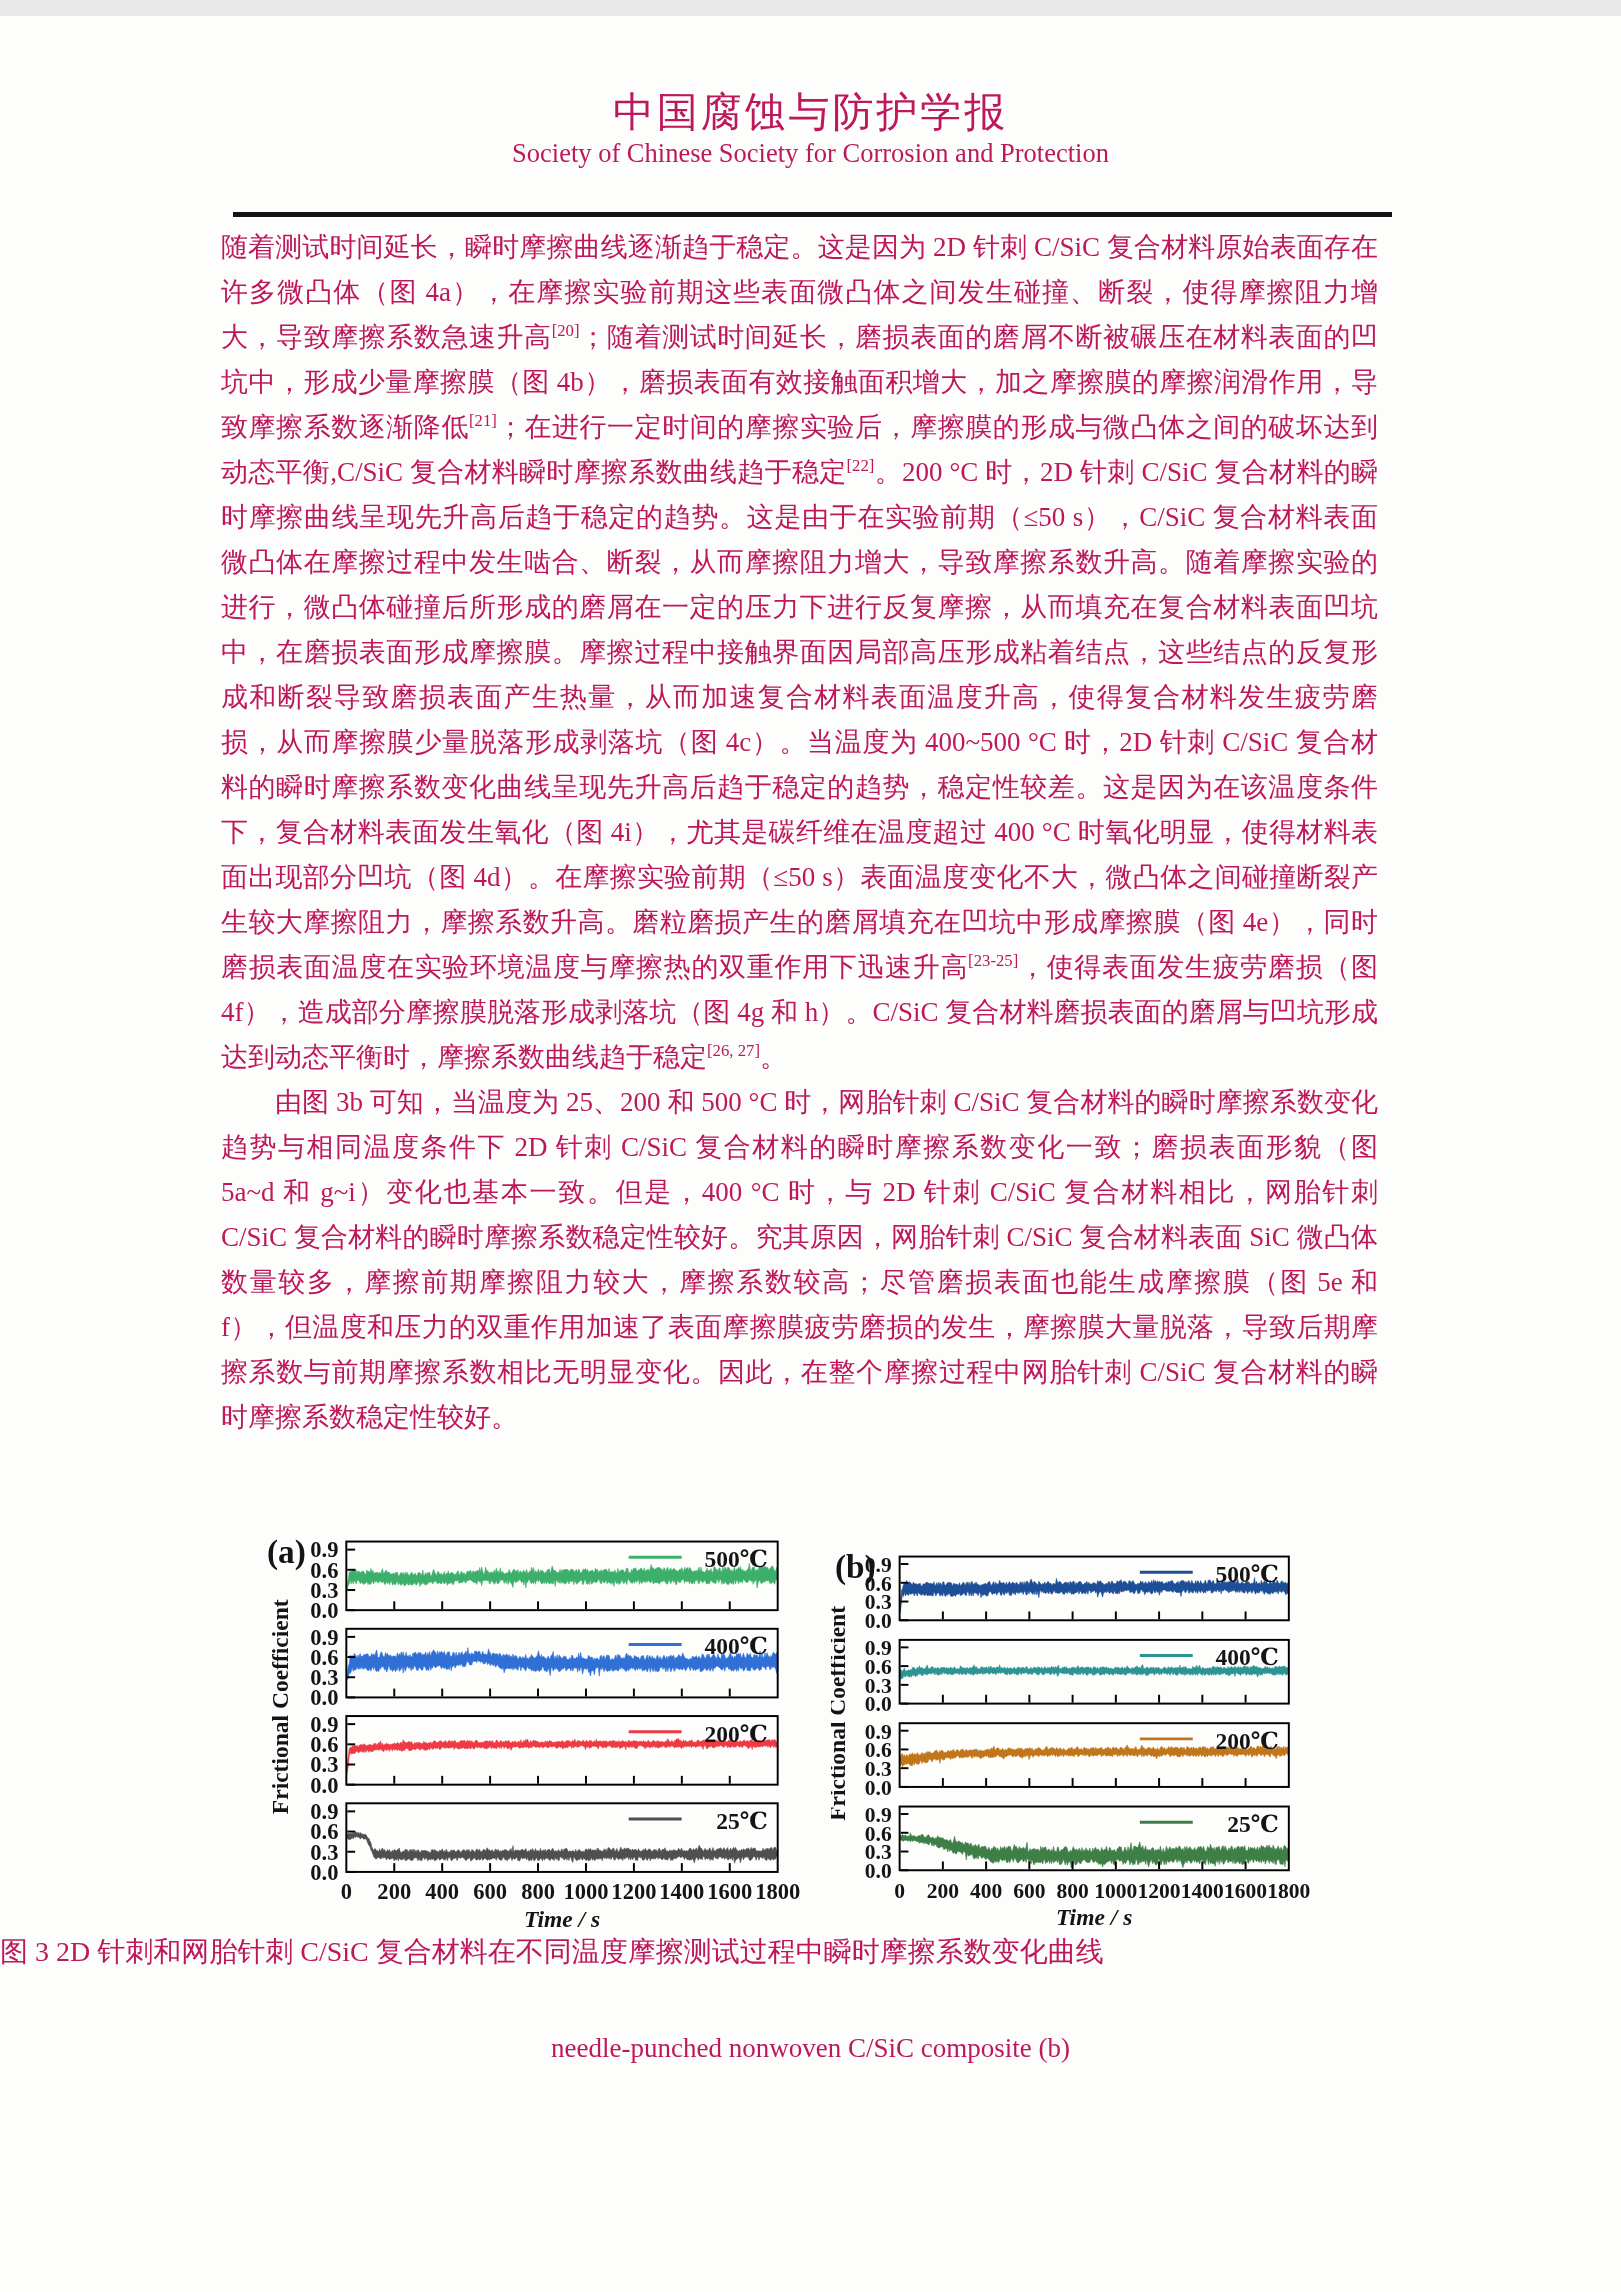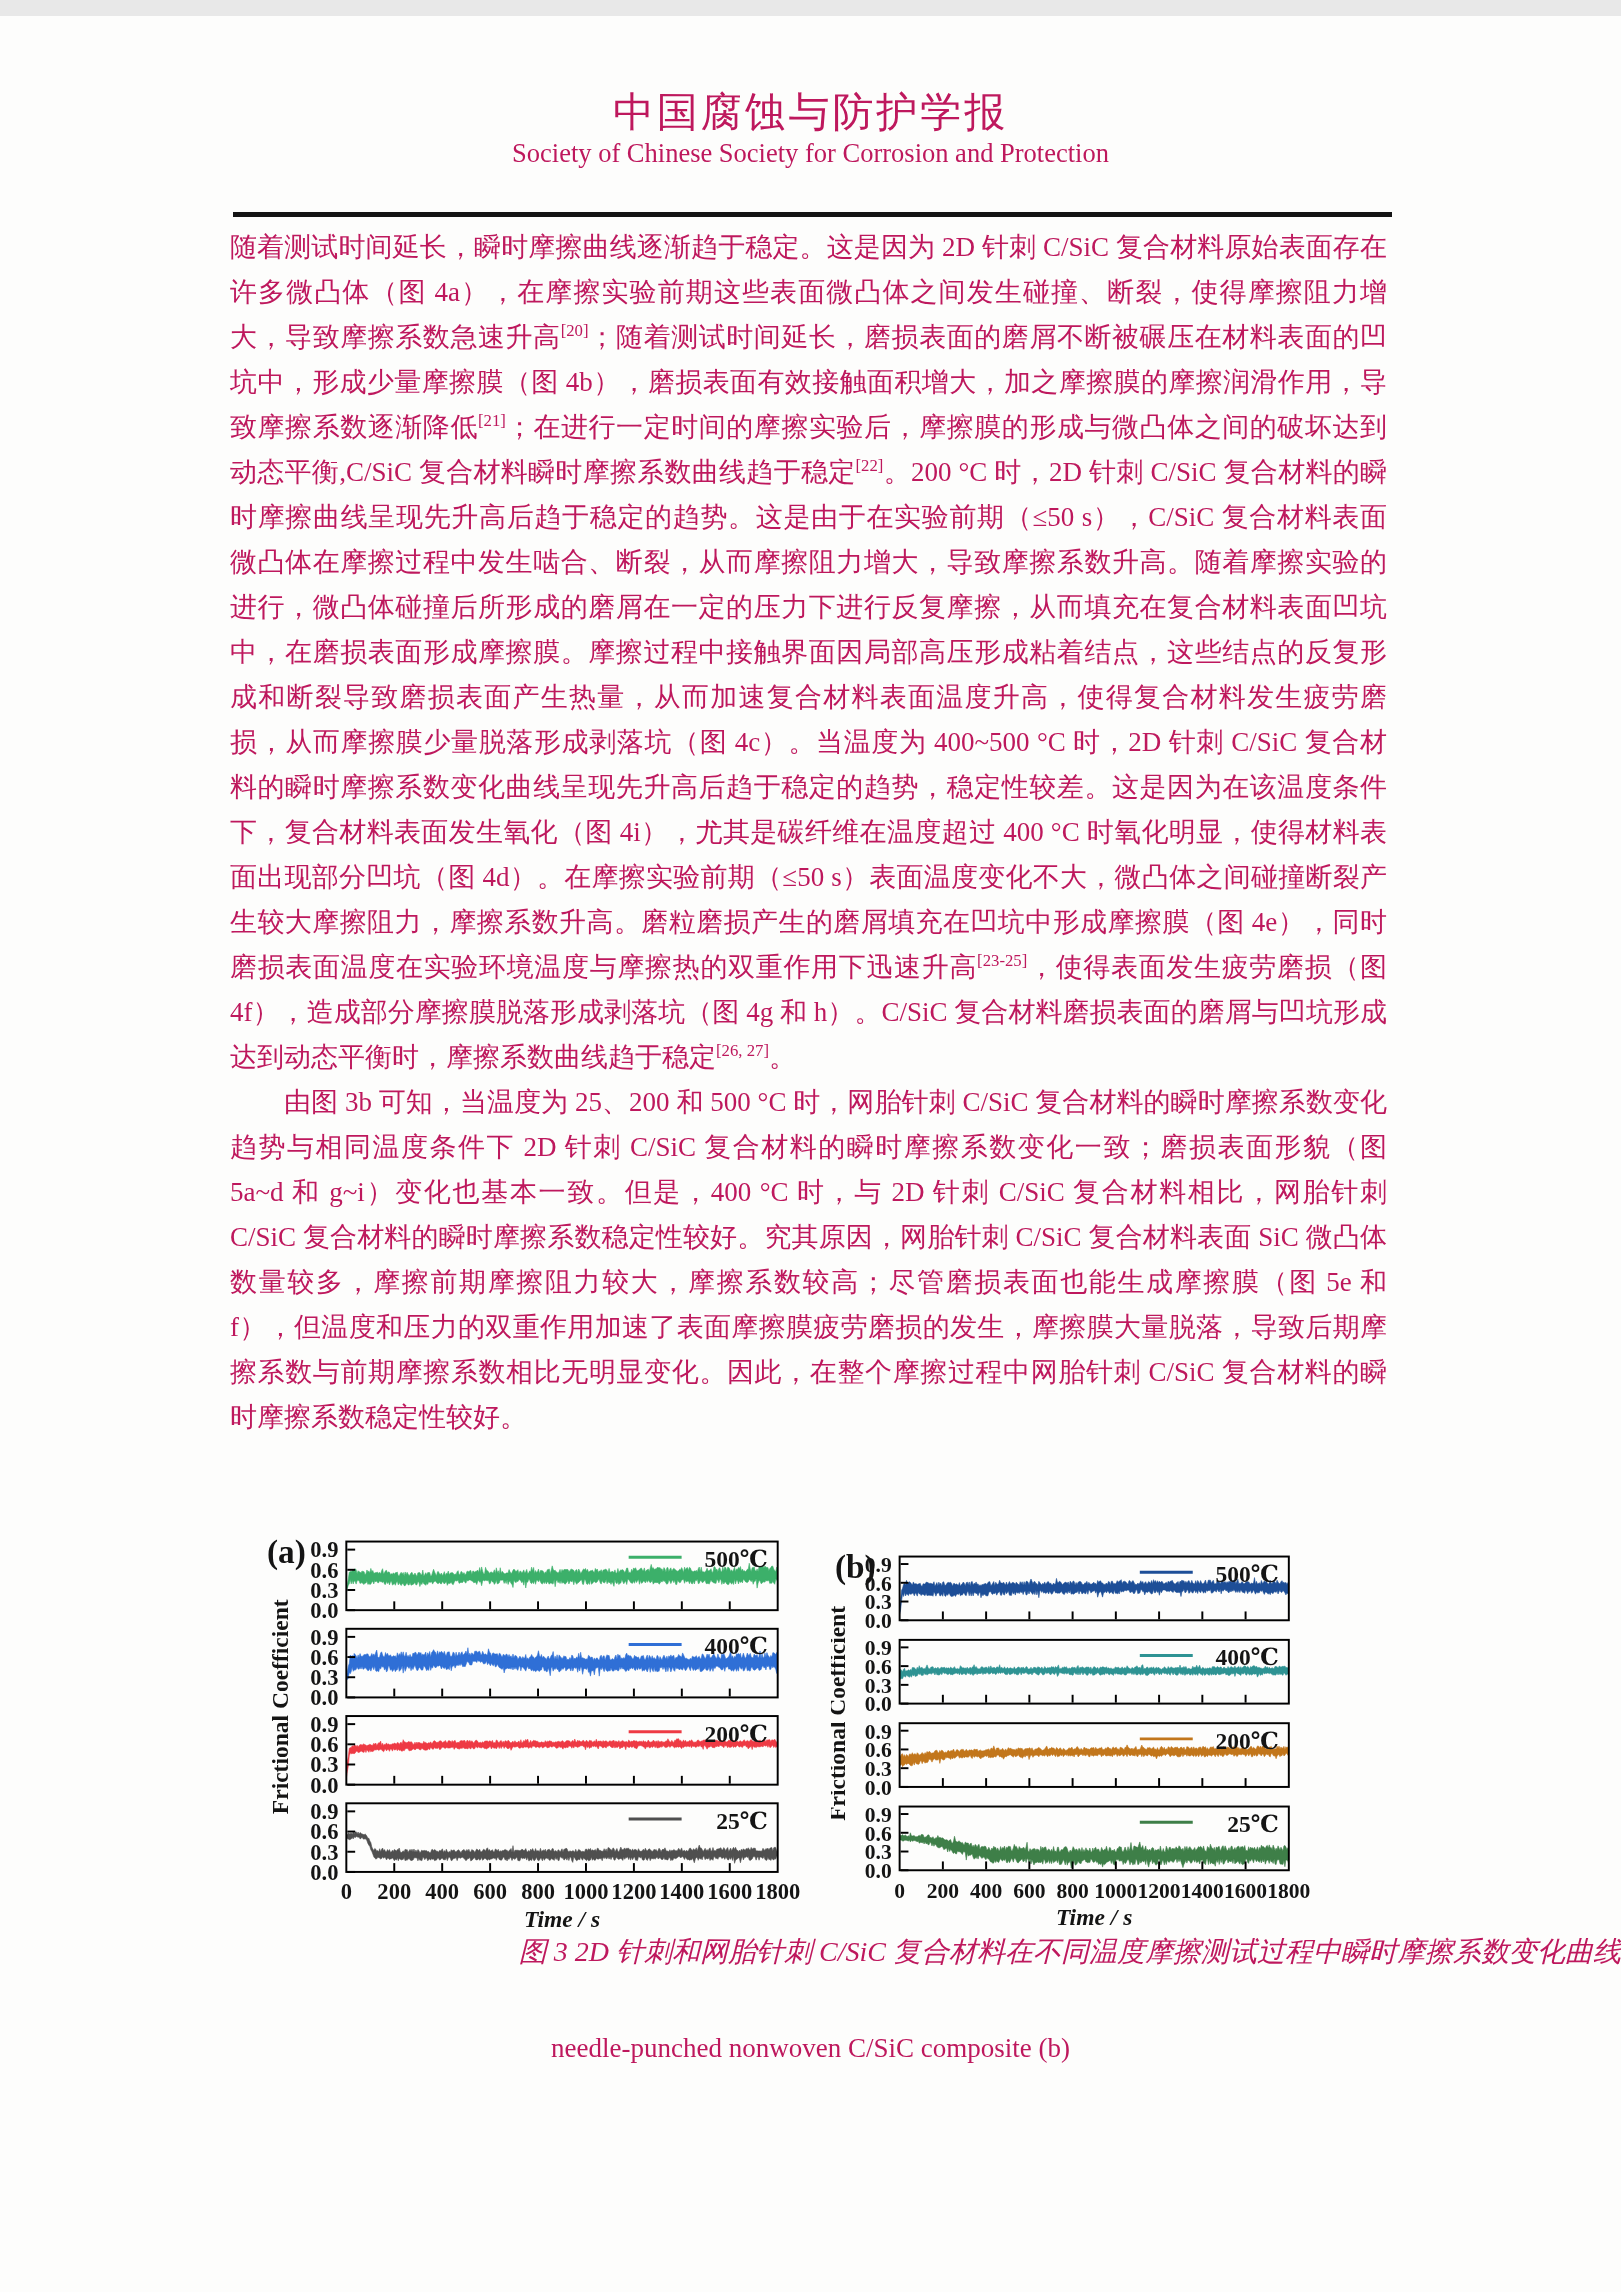--- a/index.html
+++ b/index.html
@@ -2,30 +2,30 @@
 <html><head>
 <meta charset="utf-8">
 <style>
   html,body{margin:0;padding:0;background:#e8e8e8;}
   .page{position:relative;width:1621px;height:2293px;background:#fdfdfc;margin:16px auto;
         font-family:"Liberation Serif","DejaVu Serif",serif;color:#be185d;overflow:hidden;}
   .title-zh{position:absolute;top:69px;left:0;width:100%;text-align:center;
             font-size:41px;letter-spacing:2.9px;font-weight:400;}
   .title-en{position:absolute;top:122px;left:0;width:100%;text-align:center;font-size:26.5px;}
   .header-rule{position:absolute;top:196px;left:233px;width:1159px;height:4.9px;background:#141414;}
-  .body-text{position:absolute;top:209px;left:230px;width:1157px;
+  .body-text{position:absolute;top:209px;left:221px;width:1157px;
              font-size:27px;line-height:45px;text-align:justify;}
   .body-text p{margin:0;}
   .body-text p.indent{text-indent:2em;font-family:Liberation Serif, serif;}
   .body-text sup{font-size:0.62em;line-height:0;}
   .chart{position:absolute;}
   #chart-a{left:263px;top:1502px;width:549px;height:451px;}
   #chart-b{left:831px;top:1517px;width:549px;height:451px;}
   svg text{font-family:"Liberation Serif","DejaVu Serif",serif;fill:#141414;}
-  .caption-zh{position:absolute;top:1917px;left:0;width:100%;text-align:right;font-size:28px;font-style:italic;}
+  .caption-zh{position:absolute;top:1917px;left:0;width:100%;text-align:left;font-size:28px;}
   .caption-en1{position:absolute;top:1968px;left:0;width:100%;text-align:center;font-size:27px;}
   .caption-en2{position:absolute;top:2017px;left:0;width:100%;text-align:center;font-size:27px;}
 </style>
 </head>
 <body>
 
 <div class="page">
   <div class="title-zh">中国腐蚀与防护学报</div>
   <div class="title-en">Society of Chinese Society for Corrosion and Protection</div>
   <div class="header-rule"></div>

